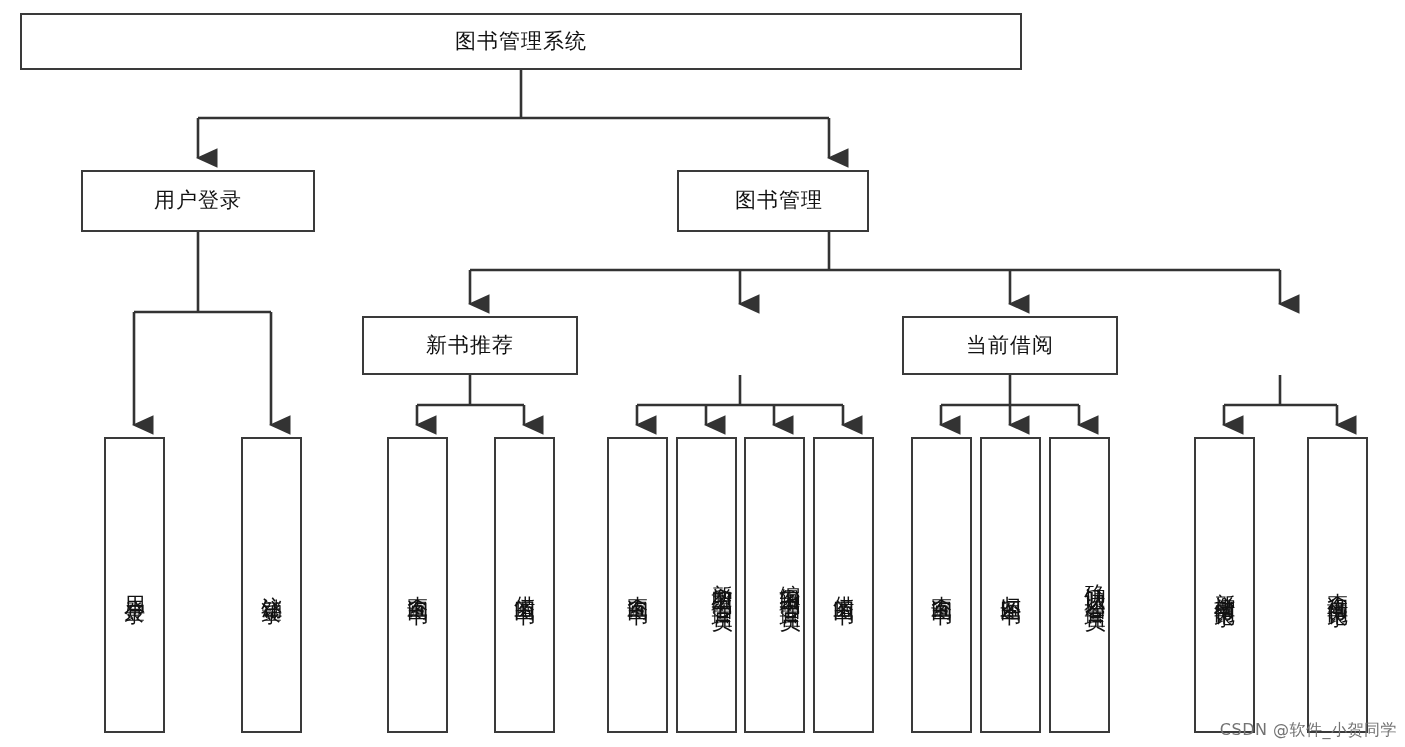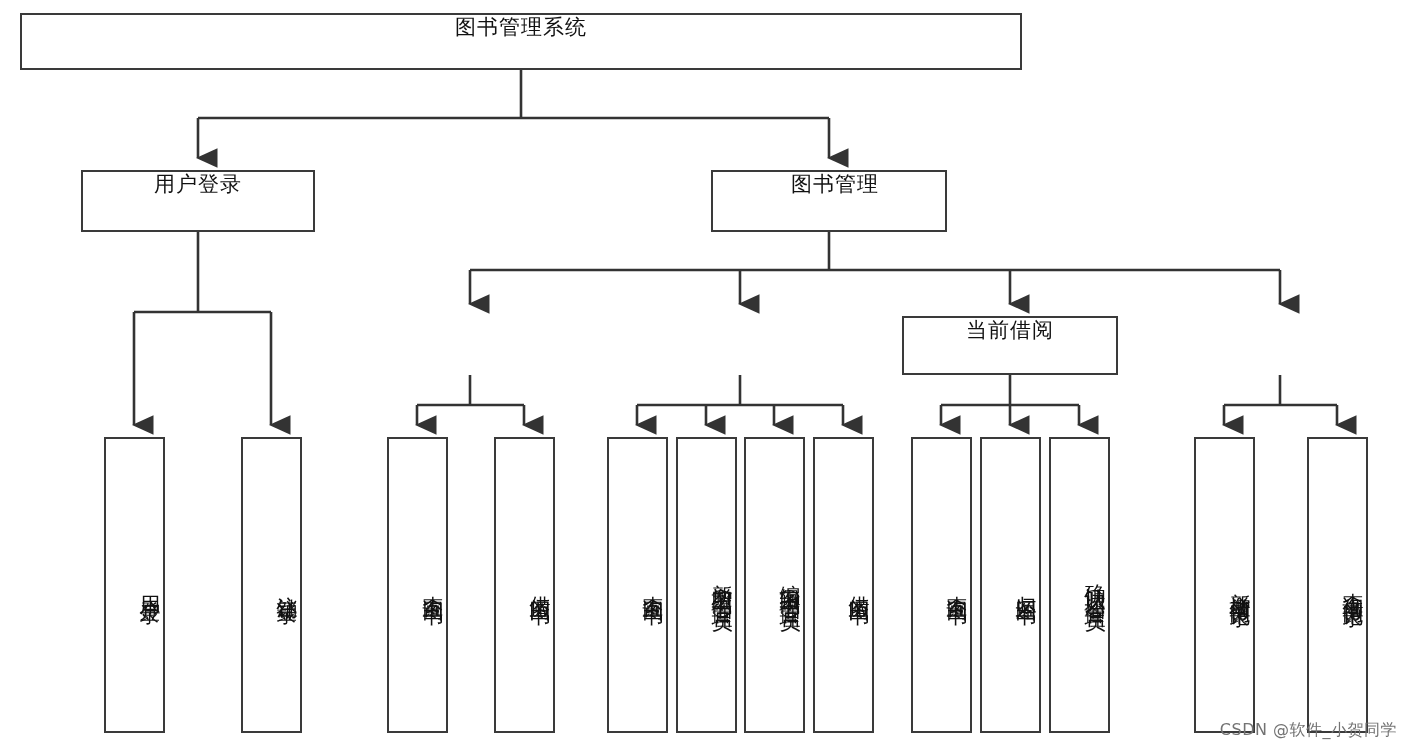--- a/index.html
+++ b/index.html
@@ -24,20 +24,21 @@
     top: 0;
     width: 1405px;
     height: 747px;
   }
   .node {
     position: absolute;
     box-sizing: border-box;
     border: 2px solid #3a3a3a;
     background: #ffffff;
     display: flex;
+    align-items: center;
     justify-content: center;
     color: #111111;
     z-index: 2;
   }
   .node-h {
     font-size: 21px;
     letter-spacing: 1px;
     line-height: 1.2;
     white-space: nowrap;
   }
@@ -123,24 +124,27 @@
     </g>
   </svg>
 
   <div class="node node-h" style="left:20px; top:13px; width:1002px; height:57px;">
     <span>图书管理系统</span>
   </div>
 
   <div class="node node-h" style="left:81px; top:170px; width:234px; height:62px;">
     <span>用户登录</span>
   </div>
-  <div class="node node-h" style="left:711px; top:170px; width:236px; height:62px;padding-left:12px;">
+  <div class="node node-h" style="left:677px; top:170px; width:192px; height:62px;padding-left:12px;">
     <span>图书管理</span>
   </div>
 
+  <div class="node node-h" style="left:362px; top:316px; width:216px; height:59px;">
+    <span>新书推荐</span>
+  </div>
   <div class="node node-h" style="left:902px; top:316px; width:216px; height:59px;">
     <span>当前借阅</span>
   </div>
 
   <div class="node node-v" style="left:104px; top:437px; width:61px; height:296px;">
     <span>用户登录</span>
   </div>
   <div class="node node-v" style="left:241px; top:437px; width:61px; height:296px;">
     <span>注销登录</span>
   </div>

